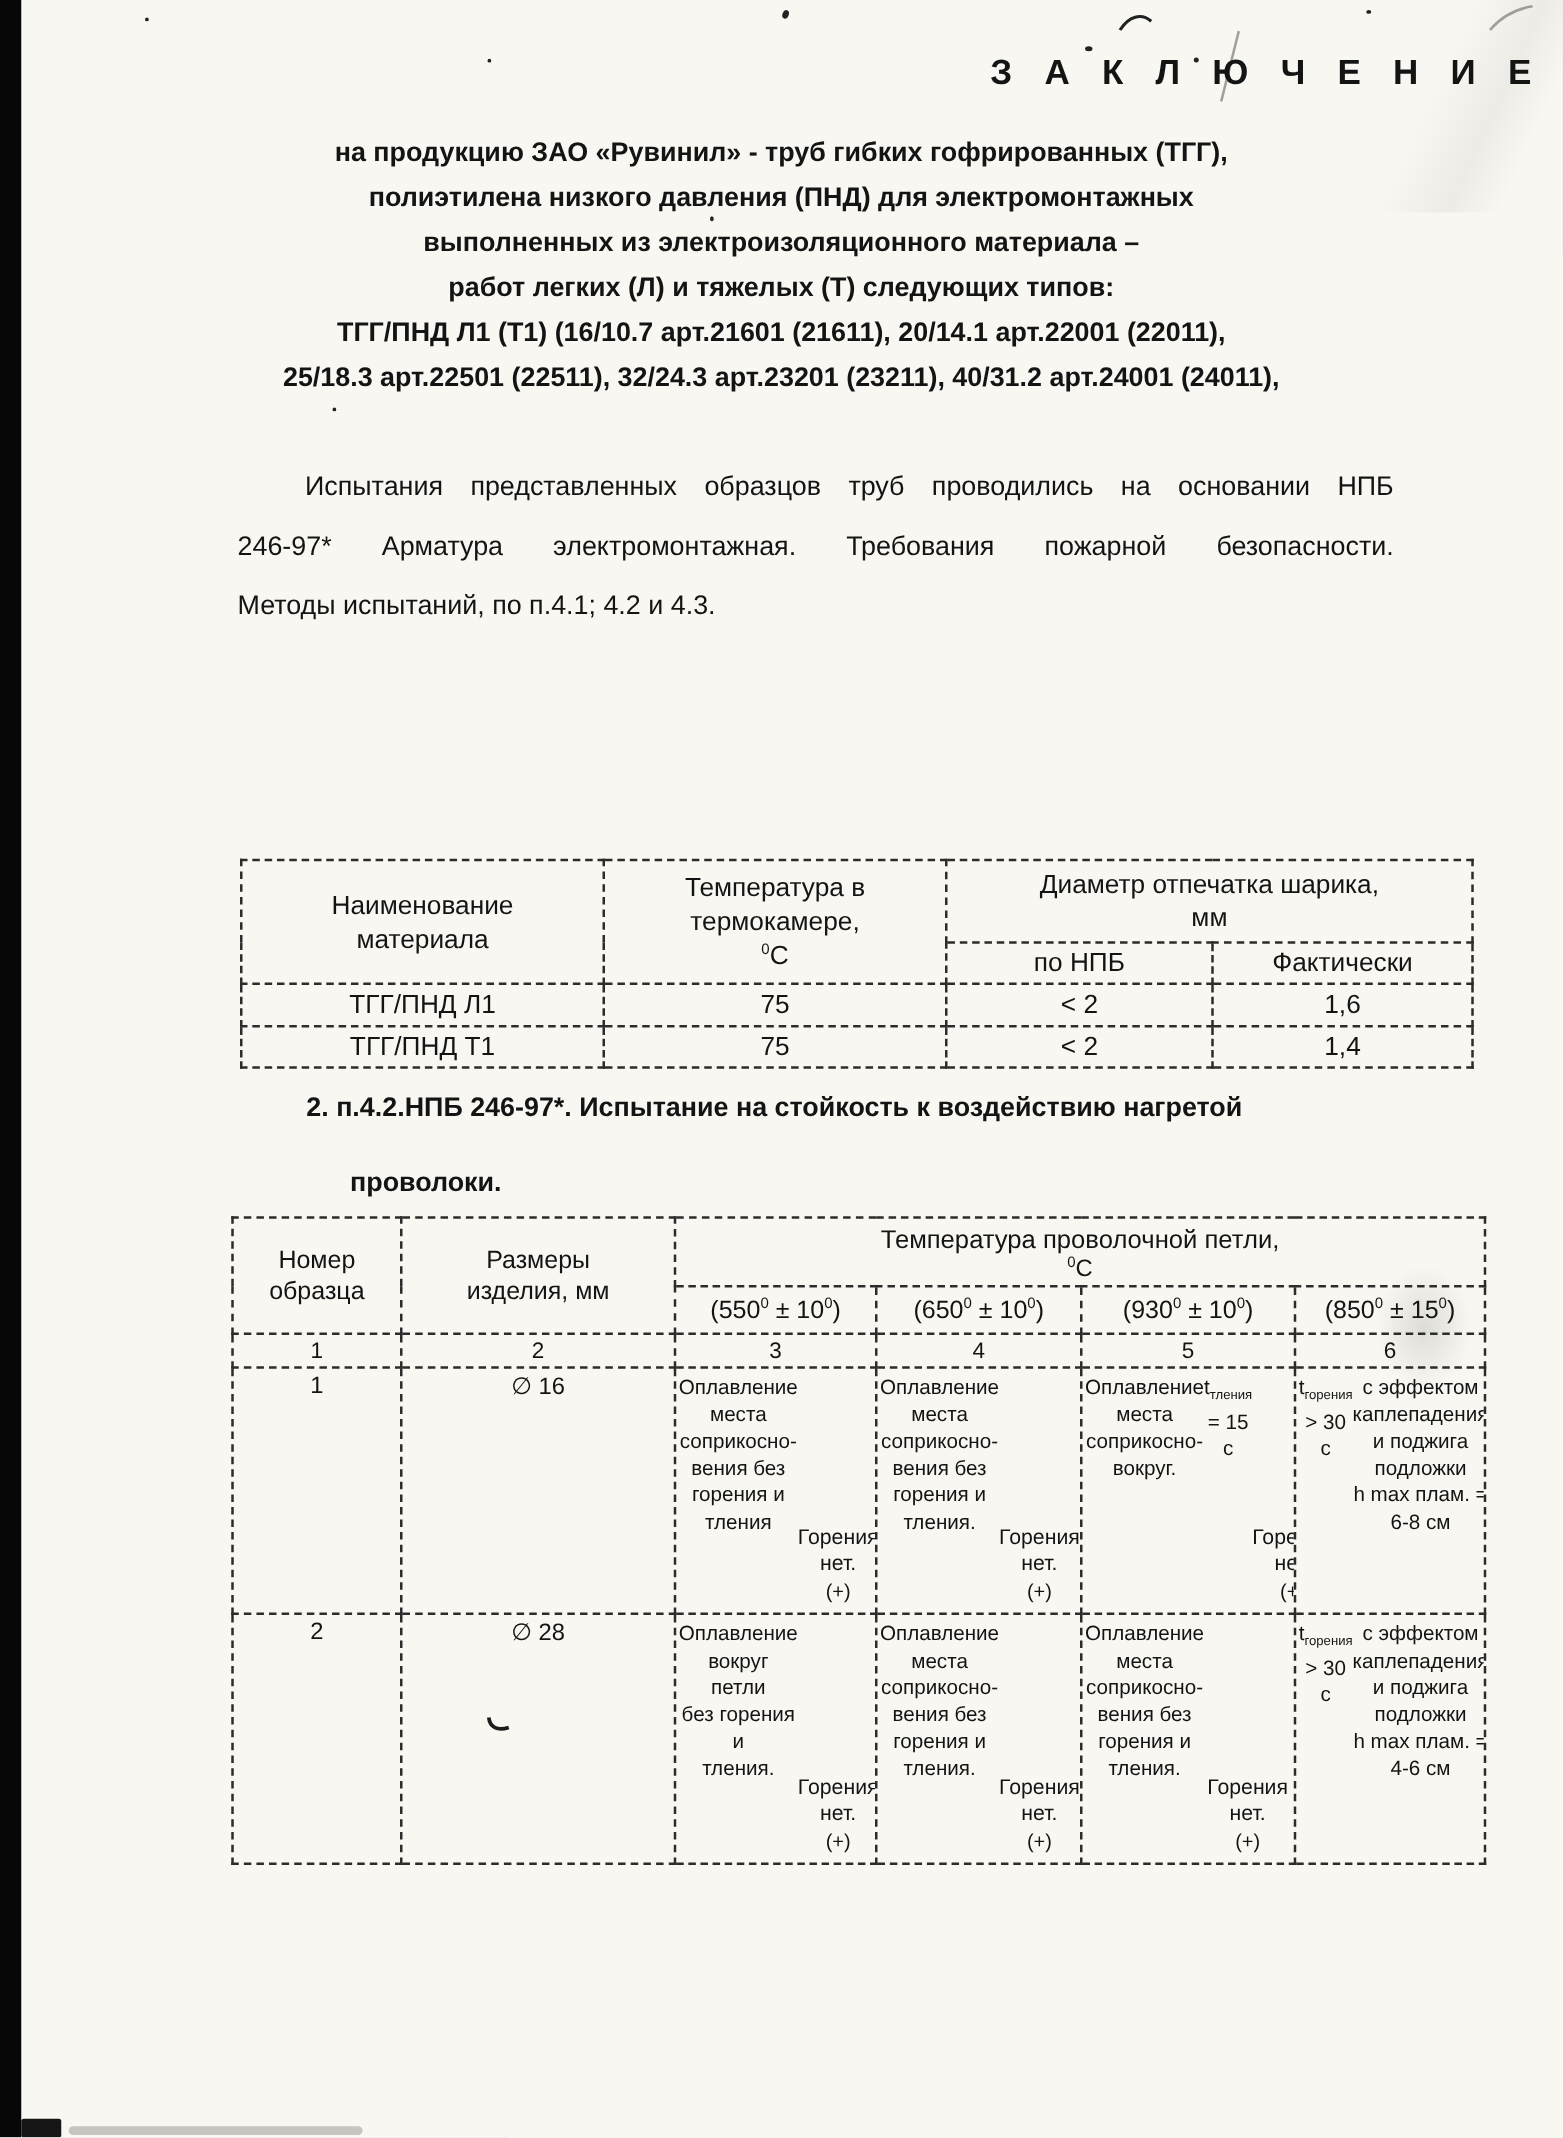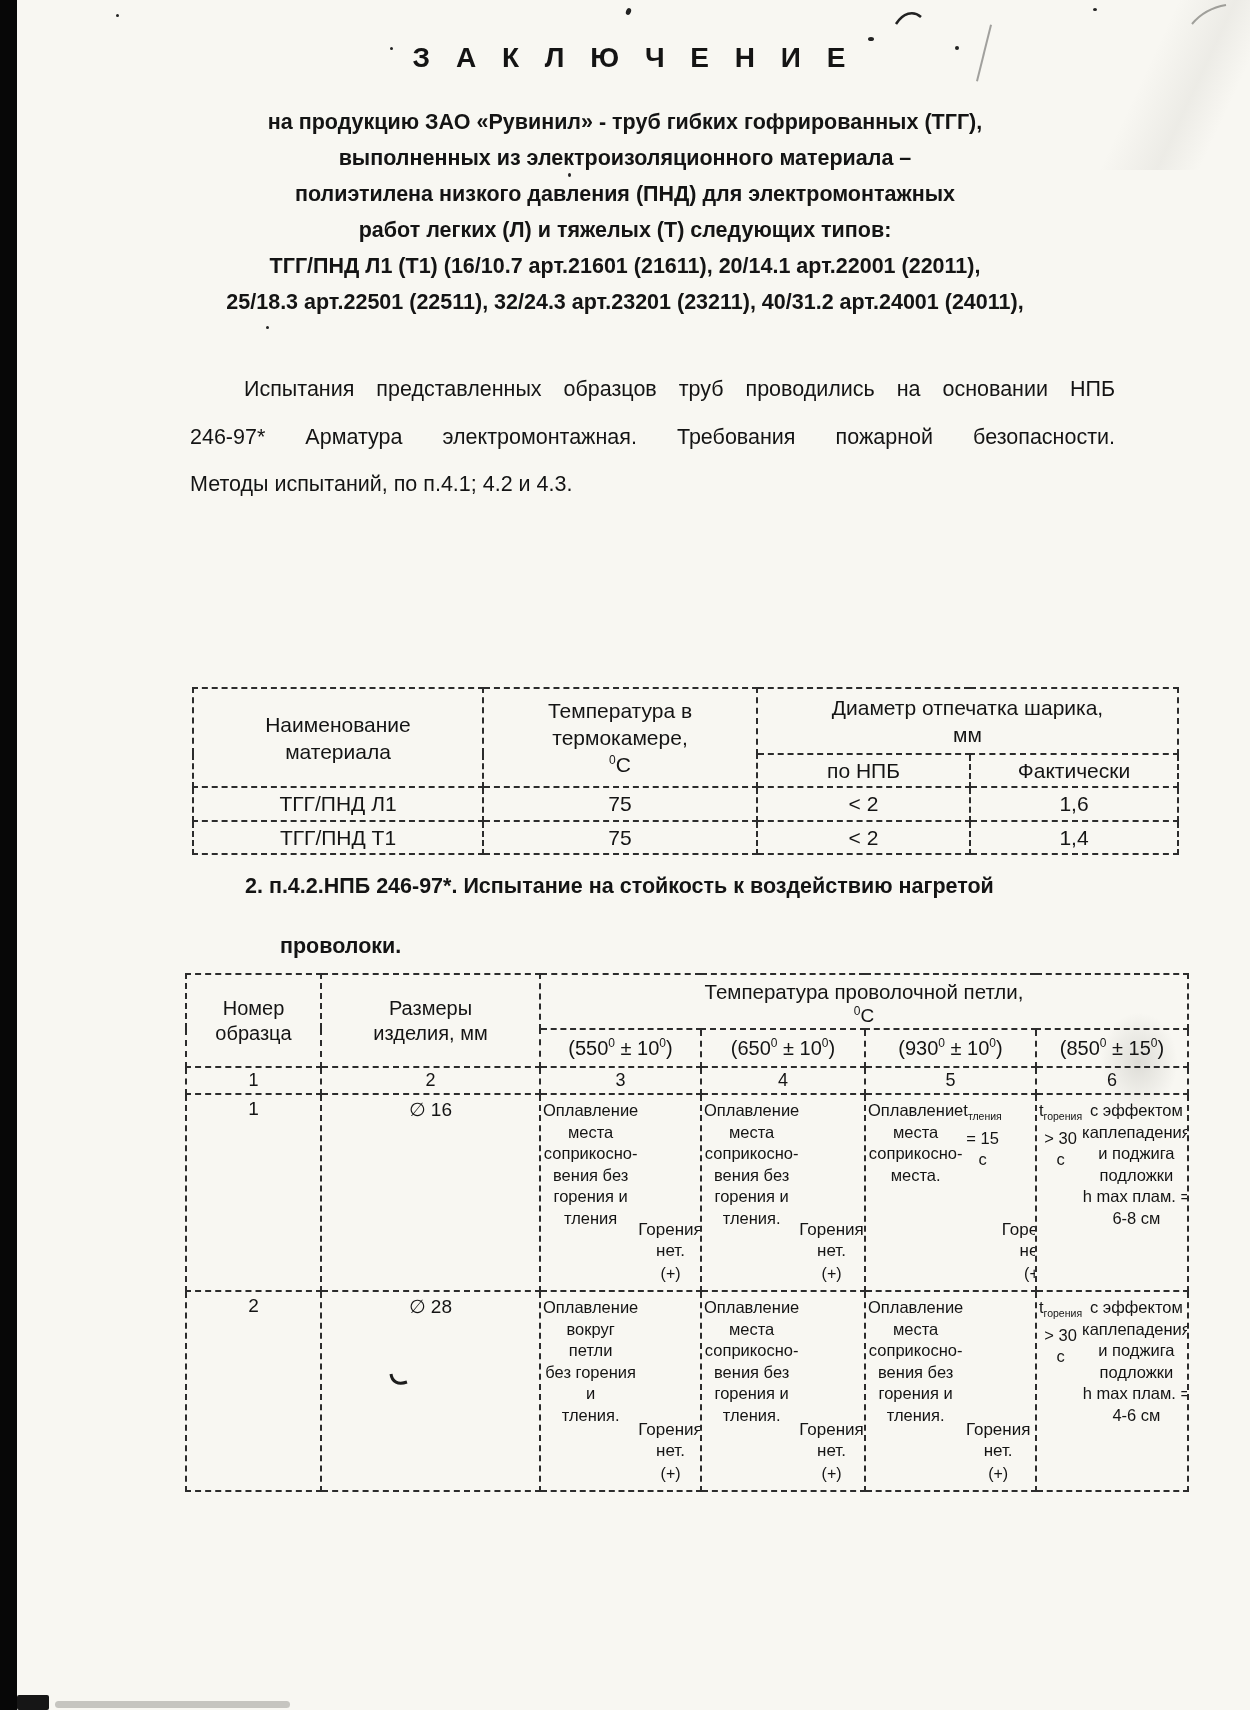--- a/index.html
+++ b/index.html
@@ -11,21 +11,21 @@
   .pline{position:absolute;width:2px;background:rgba(30,30,30,.4);}
   .rblob{position:absolute;left:1100px;top:1012px;width:78px;height:100px;
          background:radial-gradient(ellipse at center, rgba(115,115,108,.20), rgba(115,115,108,0) 70%);}
   .crease{position:absolute;right:0;top:0;width:280px;height:170px;
           background:linear-gradient(115deg, rgba(0,0,0,0) 58%, rgba(100,100,92,.08) 74%, rgba(0,0,0,0) 86%);}
   .blc{position:absolute;left:17px;top:1695px;width:32px;height:15px;background:#161616;border-radius:2px;}
   .bsmudge{position:absolute;left:55px;top:1701px;width:235px;height:7px;background:rgba(70,70,66,.28);border-radius:4px;}
   .artsvg{position:absolute;}
 
   
-  .title{position:absolute;top:42px;left:17px;right:0;text-align:center;
+  .title{position:absolute;top:42px;left:17px;right:16px;text-align:right;
          font-size:28px;font-weight:700;letter-spacing:9px;}
   .intro{position:absolute;top:104px;left:60px;width:1130px;text-align:center;
          font-size:21.5px;font-weight:700;line-height:36px;}
   .overlap-wrap{position:relative;height:36px;}
   .overlap-base{position:absolute;left:0;right:0;top:0;}
   .overlap-text{position:absolute;left:0;right:0;top:12px;transform:scaleY(.95);
                 color:#191919;text-shadow:0 0 1px rgba(20,20,20,.6);}
 
   
   .para{position:absolute;top:366px;left:190px;width:925px;font-size:21.5px;line-height:47.5px;}
@@ -96,22 +96,22 @@
   <svg class="artsvg" style="left:388px;top:1372px;" width="22" height="16">
     <path d="M3 2 C4 10, 10 13, 19 10" stroke="#1d1d1d" stroke-width="3" fill="none"></path>
   </svg>
   <div class="blc"></div>
   <div class="bsmudge"></div>
 
   <div class="title">З А К Л Ю Ч Е Н И Е</div>
 
   <div class="intro">
     <div>на продукцию ЗАО «Рувинил» - труб гибких гофрированных (ТГГ),</div>
+    <div>полиэтилена низкого давления (ПНД) для электромонтажных</div>
     <div>выполненных из электроизоляционного материала –</div>
-    <div>полиэтилена низкого давления (ПНД) для электромонтажных</div>
     <div>работ легких (Л) и тяжелых (Т) следующих типов:</div>
     <div>ТГГ/ПНД Л1 (Т1) (16/10.7 арт.21601 (21611), 20/14.1 арт.22001 (22011),</div>
     <div>25/18.3 арт.22501 (22511), 32/24.3 арт.23201 (23211), 40/31.2 арт.24001 (24011),</div>
   </div>
 
   <div class="para">
     <div class="pl pl0">Испытания представленных образцов труб проводились на основании НПБ</div>
     <div class="pl">246-97* Арматура электромонтажная. Требования пожарной безопасности.</div>
     <div class="pl2">Методы испытаний, по п.4.1; 4.2 и 4.3.</div>
   </div>
@@ -247,21 +247,21 @@
                 <div class="mark">(+)</div>
               </div>
         </div>
       </td>
       <td class="dc">
         <div class="cell">
           <div class="clines">
                 <div>Оплавление</div>
                 <div>места</div>
                 <div>соприкосно-</div>
-                <div>места.</div>
+                <div>вокруг.</div>
               </div>
           <div class="tline"><span>t</span><span class="tsub">тления</span><span> = 15 с</span></div>
           <div class="cbot">
                 <div class="gbold">Горения нет.</div>
                 <div class="mark">(+)</div>
               </div>
         </div>
       </td>
       <td class="dc">
         <div class="cell">

